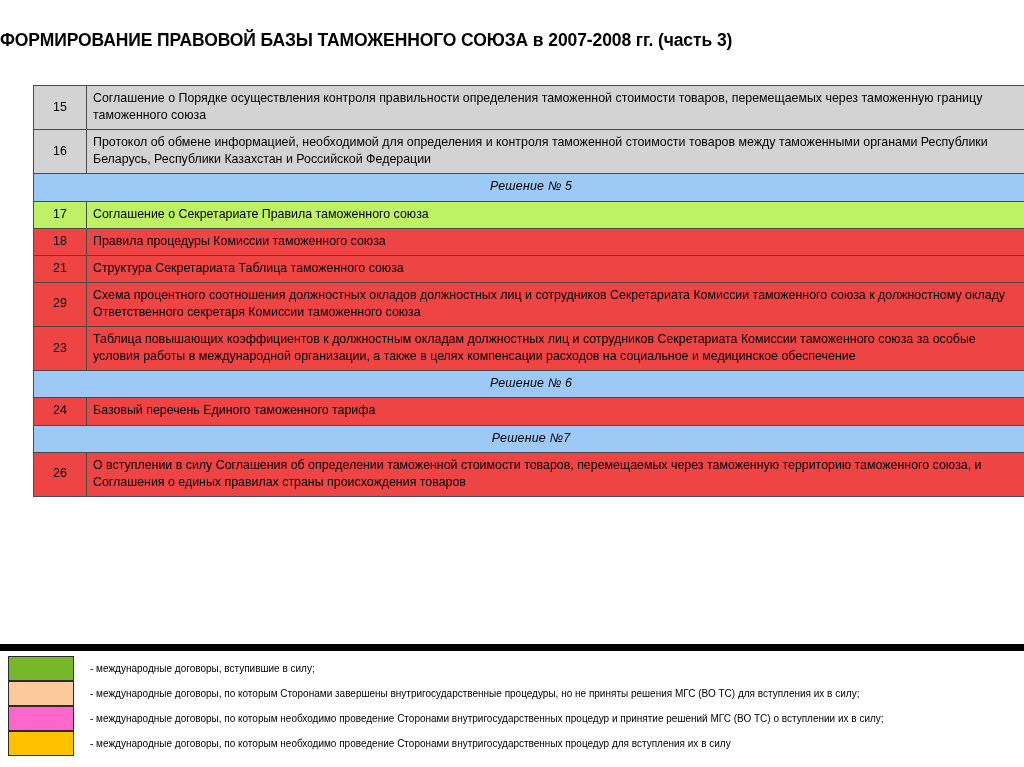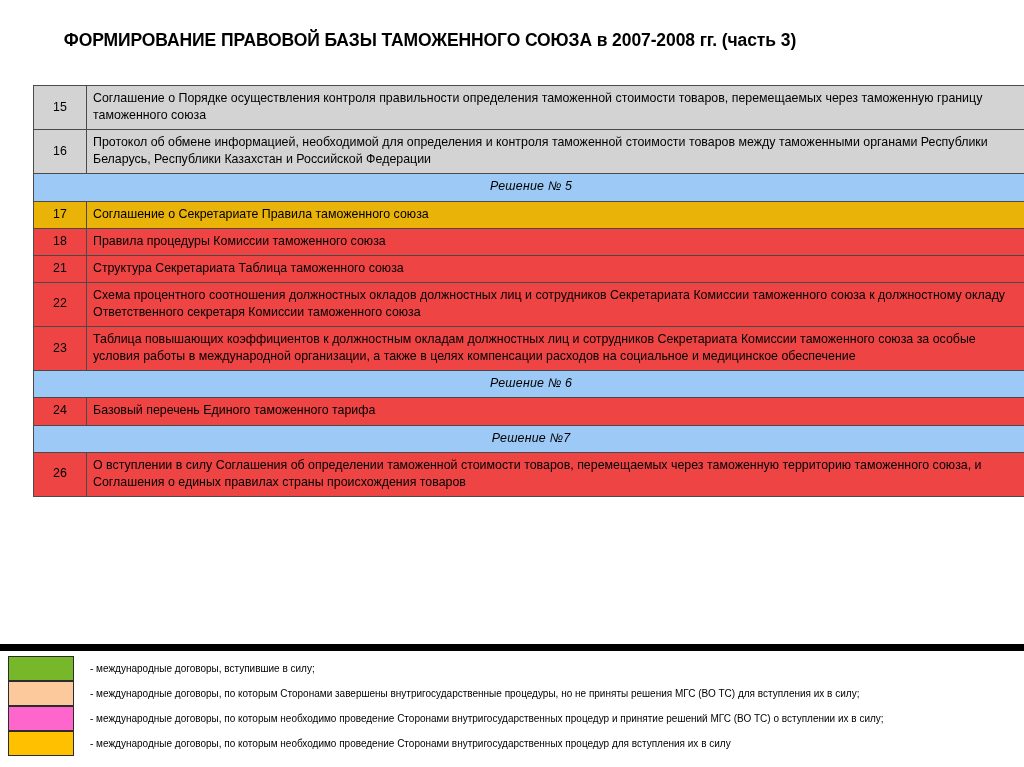--- a/index.html
+++ b/index.html
@@ -16,21 +16,20 @@
     overflow: hidden;
     position: relative;
   }
 
   
   .slide-title {
     position: absolute;
     left: 0;
     top: 30px;
     width: 860px;
-    text-align: center;
     font-size: 17.5px;
     font-weight: bold;
     color: #000000;
     letter-spacing: -0.1px;
     white-space: nowrap;
   }
 
   
   .table-wrap {
     position: absolute;
@@ -57,21 +56,21 @@
     font-size: 13px;
     padding: 4px 2px;
   }
   td.text-cell {
     text-align: left;
     padding-left: 9px;
     padding-right: 8px;
   }
   tr.row-gray td { background: #d3d3d3; }
   tr.row-white td { background: #ef4444; }
-  tr.row-pink  td { background: #eab308; }
+  tr.row-pink  td { background: #bef264; }
 
   td.section-cell {
     background: #9cc9f5;
     text-align: center;
     font-style: italic;
     font-weight: normal;
     font-size: 14px;
     padding: 4px 0 5px 0;
     letter-spacing: 0.2px;
   }
@@ -137,21 +136,21 @@
         </tr>
         <tr class="row-white">
           <td class="num-cell">18</td>
           <td class="text-cell">Правила процедуры Комиссии таможенного союза</td>
         </tr>
         <tr class="row-white">
           <td class="num-cell">21</td>
           <td class="text-cell">Структура Секретариата Таблица таможенного союза</td>
         </tr>
         <tr class="row-white">
-          <td class="num-cell">22</td>
+          <td class="num-cell">29</td>
           <td class="text-cell">Схема процентного соотношения должностных окладов должностных лиц и сотрудников Секретариата Комиссии таможенного союза к должностному окладу Ответственного секретаря Комиссии таможенного союза</td>
         </tr>
         <tr class="row-white">
           <td class="num-cell">23</td>
           <td class="text-cell">Таблица повышающих коэффициентов к должностным окладам должностных лиц и сотрудников Секретариата Комиссии таможенного союза за особые условия работы в международной организации, а также в целях компенсации расходов на социальное и медицинское обеспечение</td>
         </tr>
         <tr>
           <td class="section-cell" colspan="2">Решение № 6</td>
         </tr>
         <tr class="row-white">

